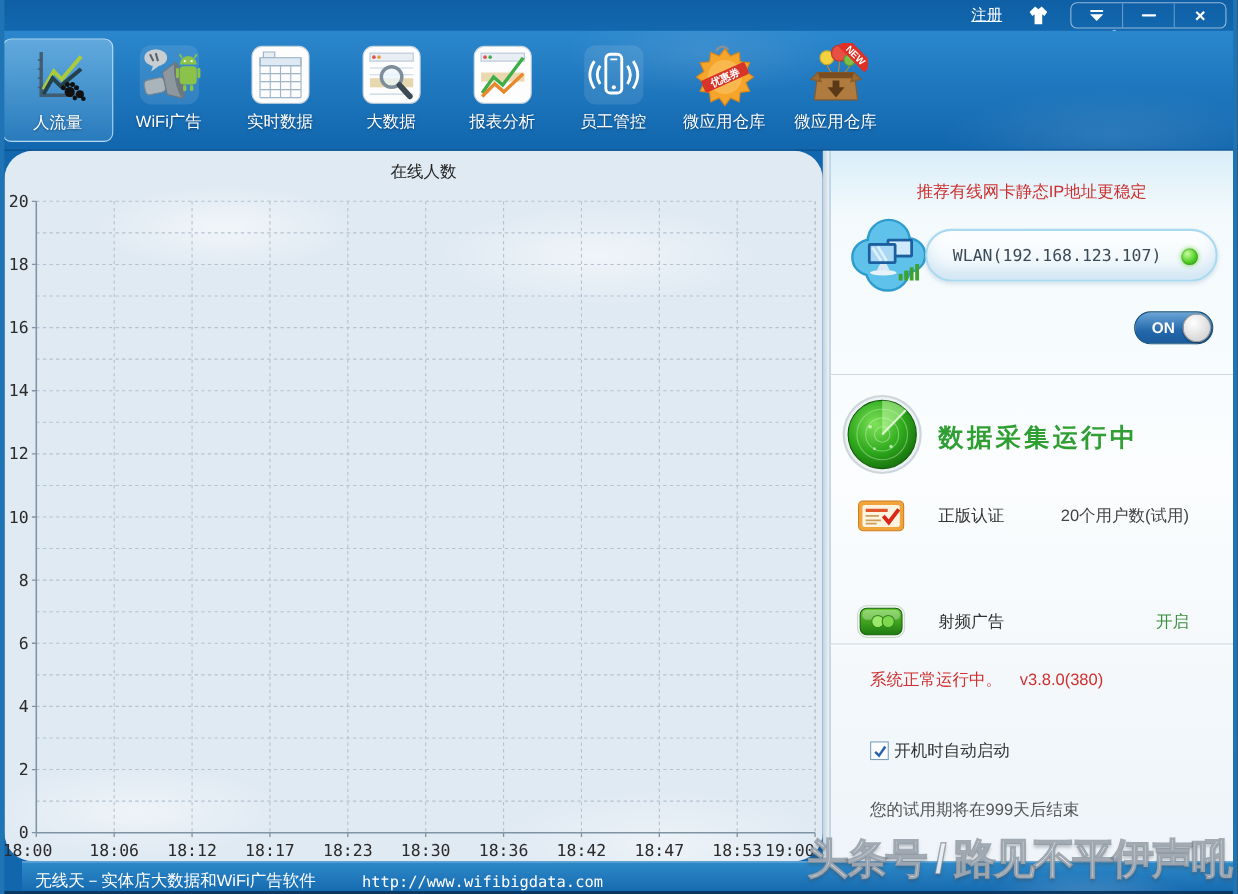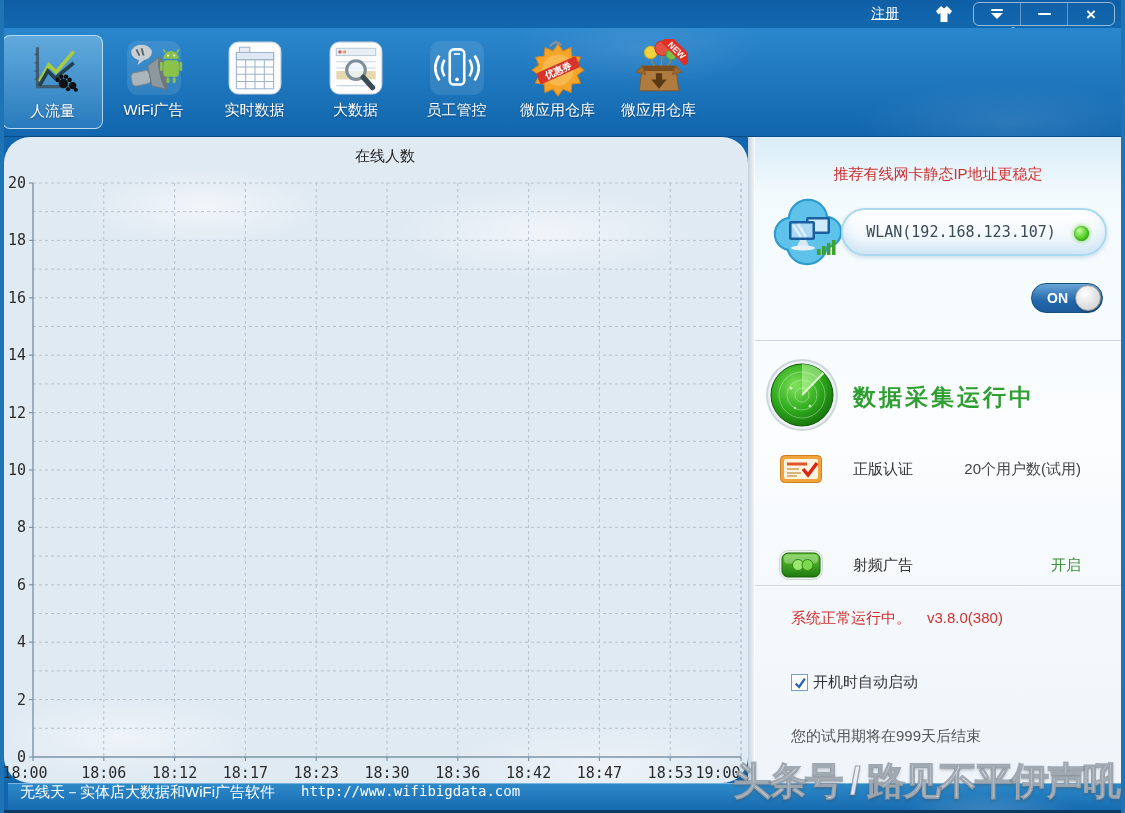--- a/index.html
+++ b/index.html
@@ -2,21 +2,21 @@
 <html><head>
 <meta charset="utf-8">
 <style>
   html,body{margin:0;padding:0;background:#222;}
   .window{position:relative;width:1125px;height:813px;background:#1166ad;overflow:hidden;
     font-family:"Liberation Sans","DejaVu Sans",sans-serif;}
   
   .titlebar{position:absolute;left:0;top:0;right:0;height:28px;
     background:linear-gradient(180deg,#0f5fa6,#1268ae);
     display:flex;align-items:center;justify-content:flex-end;gap:16px;padding-right:10px;box-sizing:border-box;}
-  .register{color:#fff;font-size:14px;text-decoration:underline;cursor:pointer;margin-right:16px;}
+  .register{color:#fff;font-size:14px;text-decoration:underline;cursor:pointer;margin-right:4px;}
   .shirt{width:26px;height:20px;display:block;}
   .winbtns{display:flex;border:1px solid rgba(255,255,255,.55);border-radius:6px;height:22px;overflow:hidden;}
   .winbtn{width:46px;height:22px;display:flex;align-items:center;justify-content:center;color:#fff;cursor:pointer;}
   .winbtn + .winbtn{border-left:1px solid rgba(255,255,255,.35);}
   .collapse-glyph{display:flex;flex-direction:column;align-items:center;gap:2px;}
   .collapse-glyph .bar{width:12px;height:2px;background:#fff;border-radius:1px;}
   .collapse-glyph .tri{width:0;height:0;border-left:6px solid transparent;border-right:6px solid transparent;border-top:6px solid #fff;}
   .min-glyph{width:13px;height:2px;background:#fff;border-radius:1px;}
   .close-glyph{font-size:17px;font-weight:bold;line-height:1;}
   .sparkles{position:absolute;left:0;top:0;width:2px;height:2px;border-radius:50%;
@@ -91,26 +91,26 @@
   .sys-status{position:absolute;left:36px;top:472px;font-size:15px;color:#d03030;}
   .sys-status .ver{margin-left:16px;}
   .autostart{position:absolute;left:36px;top:536px;display:flex;align-items:center;cursor:pointer;}
   .checkbox{width:17px;height:17px;background:#fff;border:1px solid #7a9ec0;box-sizing:border-box;
     display:inline-flex;align-items:center;justify-content:center;}
   .checkbox svg{display:none;}
   .checkbox.checked svg{display:block;}
   .autostart .cb-label{margin-left:5px;font-size:15px;color:#333;}
   .trial{position:absolute;left:36px;top:590px;font-size:15px;color:#555;}
   
-  .statusbar{position:absolute;left:8px;right:4px;top:783px;height:27px;box-sizing:border-box;
+  .statusbar{position:absolute;left:20px;right:4px;top:783px;height:27px;box-sizing:border-box;
     background:
       radial-gradient(ellipse 140px 30px at 88% 110%, rgba(255,255,255,.18), rgba(255,255,255,0) 65%),
       linear-gradient(180deg,#2e8ac9,#176bb0);
     box-shadow:inset 0 1px 0 rgba(255,255,255,.35);
-    display:flex;align-items:flex-start;padding-left:12px;}
+    display:flex;align-items:flex-end;padding-left:12px;gap:16px;}
   .sb-title{color:#fff;font-size:15px;white-space:nowrap;}
   .sb-url{color:#fff;font-size:14px;margin-left:26px;font-family:"DejaVu Sans Mono","Liberation Mono",monospace;cursor:pointer;}
   .bottom-strip{position:absolute;left:0;right:0;top:810px;height:3px;background:#0a3a63;}
   .side-borders{position:absolute;left:0;top:0;bottom:0;right:0;pointer-events:none;
     border-left:4px solid #1e74b5;border-right:4px solid #1e74b5;box-sizing:border-box;}
   
   .watermark{position:absolute;right:6px;bottom:6px;z-index:50;font-size:38px;font-weight:bold;
     letter-spacing:-2px;white-space:nowrap;color:rgba(238,243,247,.9);
     -webkit-text-stroke:1.2px rgba(110,120,132,.6);
     text-shadow:0 2px 3px rgba(60,70,80,.35);pointer-events:none;}
@@ -207,20 +207,32 @@
         <circle cx="12.5" cy="12.5" r="1.6" fill="#e05050"></circle>
           <circle cx="17" cy="12.5" r="1.6" fill="#e8a23c"></circle>
         <path d="M9 22 h38 M9 28 h38 M9 45 h38" stroke="#c5d5e4"></path>
         <rect x="9" y="31" width="38" height="8" fill="#e7d7af"></rect>
         <circle cx="28" cy="30" r="9" fill="rgba(235,245,252,0.75)" stroke="#7d8d99" stroke-width="3"></circle>
         <line x1="35" y1="37" x2="44" y2="47" stroke="#3c4a54" stroke-width="5" stroke-linecap="round"></line>
       </svg>
       <span class="tb-label">大数据</span>
     </div>
 
+    <div class="tb-item">
+      <svg class="tb-icon" viewBox="0 0 56 56">
+        <rect x="3" y="3" width="50" height="50" rx="9" fill="#fdfdfd" stroke="#c9d4dd"></rect>
+        <rect x="9" y="9" width="38" height="7" fill="#e8eef4" stroke="#b9c9d8"></rect>
+        <circle cx="12.5" cy="12.5" r="1.6" fill="#e05050"></circle>
+          <circle cx="17" cy="12.5" r="1.6" fill="#4aae4a"></circle>
+        <rect x="9" y="26" width="38" height="8" fill="#ead9b0"></rect>
+        <polyline points="10,44 20,30 28,37 46,13" stroke="#3fae49" stroke-width="3" fill="none"></polyline>
+        <polyline points="10,47 21,36 29,43 46,27" stroke="#e8882a" stroke-width="3" fill="none"></polyline>
+      </svg>
+      <span class="tb-label">报表分析</span>
+    </div>
 
     <div class="tb-item">
       <svg class="tb-icon" viewBox="0 0 56 56">
         <rect x="2" y="2" width="52" height="52" rx="10" fill="rgba(255,255,255,0.10)"></rect>
         <rect x="21" y="10" width="14" height="34" rx="4" fill="none" stroke="#fff" stroke-width="2.5"></rect>
         <line x1="25" y1="14.5" x2="31" y2="14.5" stroke="#fff" stroke-width="1.6"></line>
         <circle cx="28" cy="39" r="1.8" fill="#fff"></circle>
         <path d="M16 20 q-5 8 0 16" stroke="#fff" stroke-width="2.5" fill="none"></path>
         <path d="M11 16 q-8 12 0 24" stroke="#fff" stroke-width="2.5" fill="none"></path>
         <path d="M40 20 q5 8 0 16" stroke="#fff" stroke-width="2.5" fill="none"></path>

